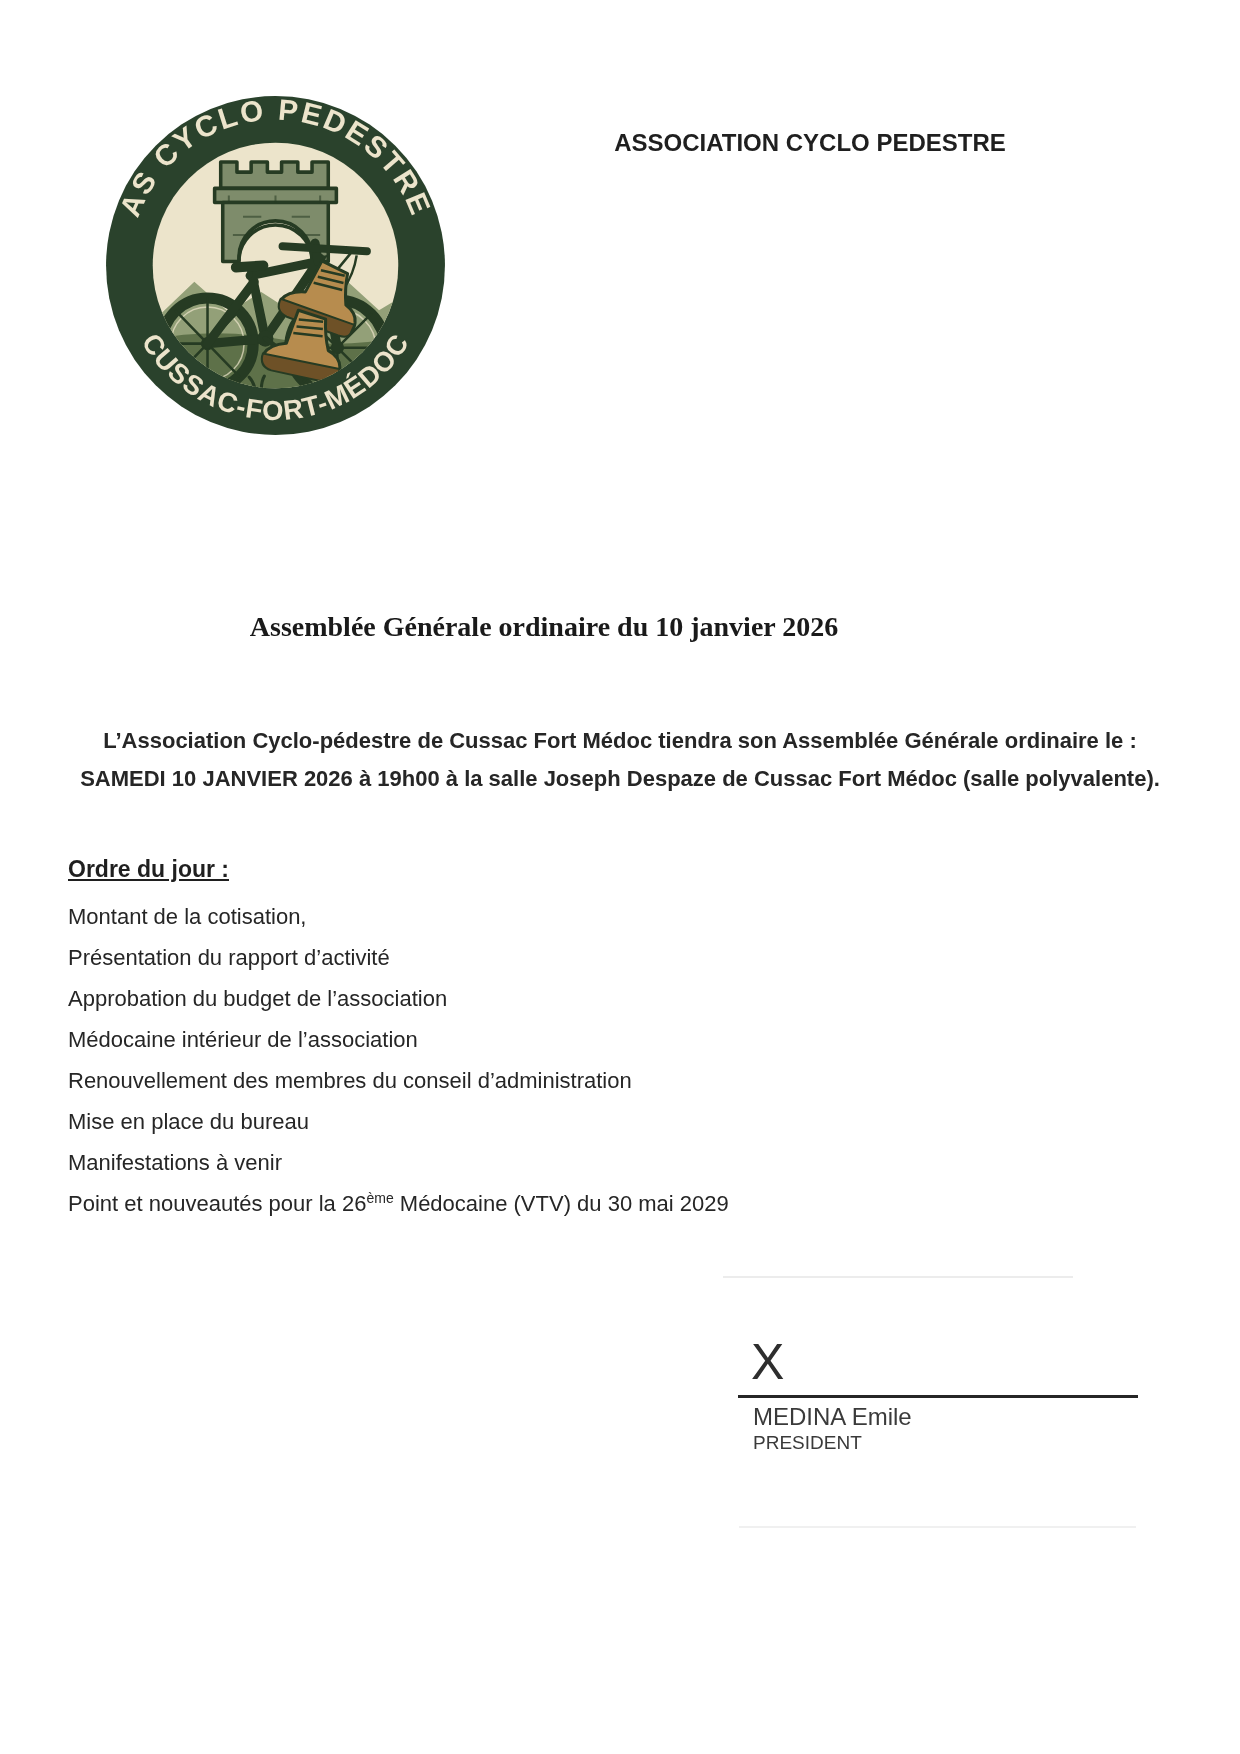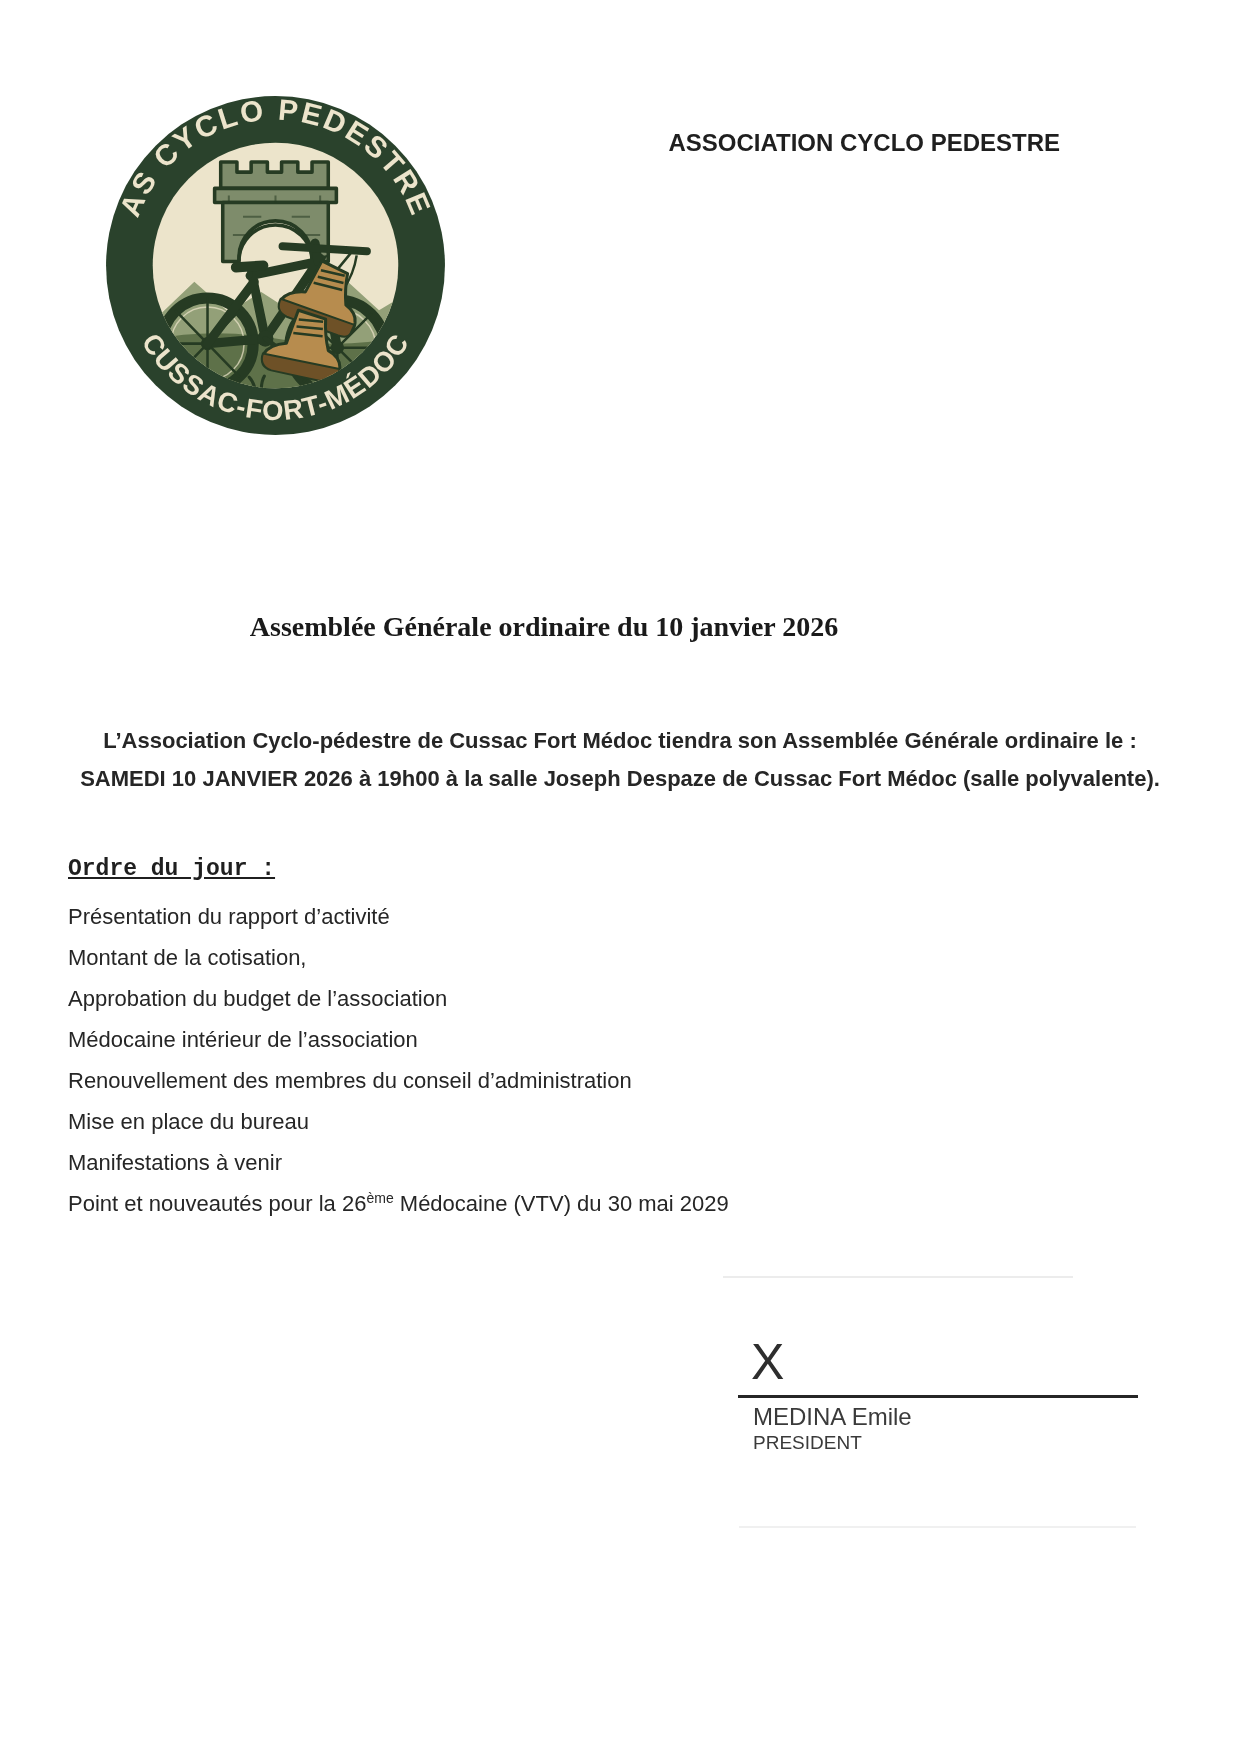--- a/index.html
+++ b/index.html
@@ -2,35 +2,35 @@
 <html><head>
 <meta charset="utf-8">
 <style>
   html,body{margin:0;padding:0;background:#888;}
   .page{
     position:relative;width:1240px;height:1754px;background:#ffffff;
     margin:0 auto;overflow:hidden;
     font-family:"Liberation Sans", sans-serif;color:#262626;
   }
   .org-header{
-    position:absolute;left:560px;top:124px;width:500px;text-align:right;
+    position:absolute;left:560px;top:124px;width:500px;text-align:center;
     font-size:24px;font-weight:bold;line-height:37px;color:#1f1f1f;
   }
   .logo-wrap{position:absolute;left:103px;top:93px;width:345px;height:345px;}
   .doc-title{
     position:absolute;left:0;top:611px;width:1088px;text-align:center;
     font-family:"Liberation Serif", serif;font-weight:bold;font-size:28px;color:#1a1a1a;
   }
   .intro{
     position:absolute;left:60px;top:722px;width:1120px;text-align:center;
     font-size:22px;line-height:38px;color:#262626;font-weight:bold;
   }
   .agenda-heading{
     position:absolute;left:68px;top:856px;
-    font-size:23px;font-weight:bold;text-decoration:underline;color:#1f1f1f;font-family:Liberation Mono, monospace;
+    font-size:23px;font-weight:bold;text-decoration:underline;color:#1f1f1f;
   }
   .agenda-list{
     position:absolute;left:68px;top:905px;width:900px;
     list-style:none;margin:0;padding:0;font-size:22px;color:#262626;
   }
   .agenda-list li{margin:0 0 17px 0;line-height:24px;}
   .agenda-list sup{font-size:14px;line-height:0;}
   .sig-rule-faint-top{position:absolute;left:723px;top:1276px;width:350px;height:2px;background:#ececec;}
   .sig-x{
     position:absolute;left:751px;top:1336px;font-size:50px;line-height:52px;
@@ -143,22 +143,22 @@
   <div class="intro">
     <div>L’Association Cyclo-pédestre de Cussac Fort Médoc tiendra son Assemblée Générale ordinaire le :</div>
     <div>
       <b>SAMEDI 10 JANVIER 2026 à 19h00</b><span> à la salle Joseph Despaze de Cussac Fort Médoc (salle polyvalente).</span>
     </div>
   </div>
 
   <div class="agenda-heading">Ordre du jour :</div>
 
   <ul class="agenda-list">
+    <li>Montant de la cotisation,</li>
     <li>Présentation du rapport d’activité</li>
-    <li>Montant de la cotisation,</li>
     <li>Approbation du budget de l’association</li>
     <li>Médocaine intérieur de l’association</li>
     <li>Renouvellement des membres du conseil d’administration</li>
     <li>Mise en place du bureau</li>
     <li>Manifestations à venir</li>
     <li><span>Point et nouveautés pour la 26</span><sup>ème</sup><span> Médocaine (VTV) du 30 mai 2029</span></li>
   </ul>
 
   <div class="sig-rule-faint-top"></div>
   <div class="sig-x">X</div>

